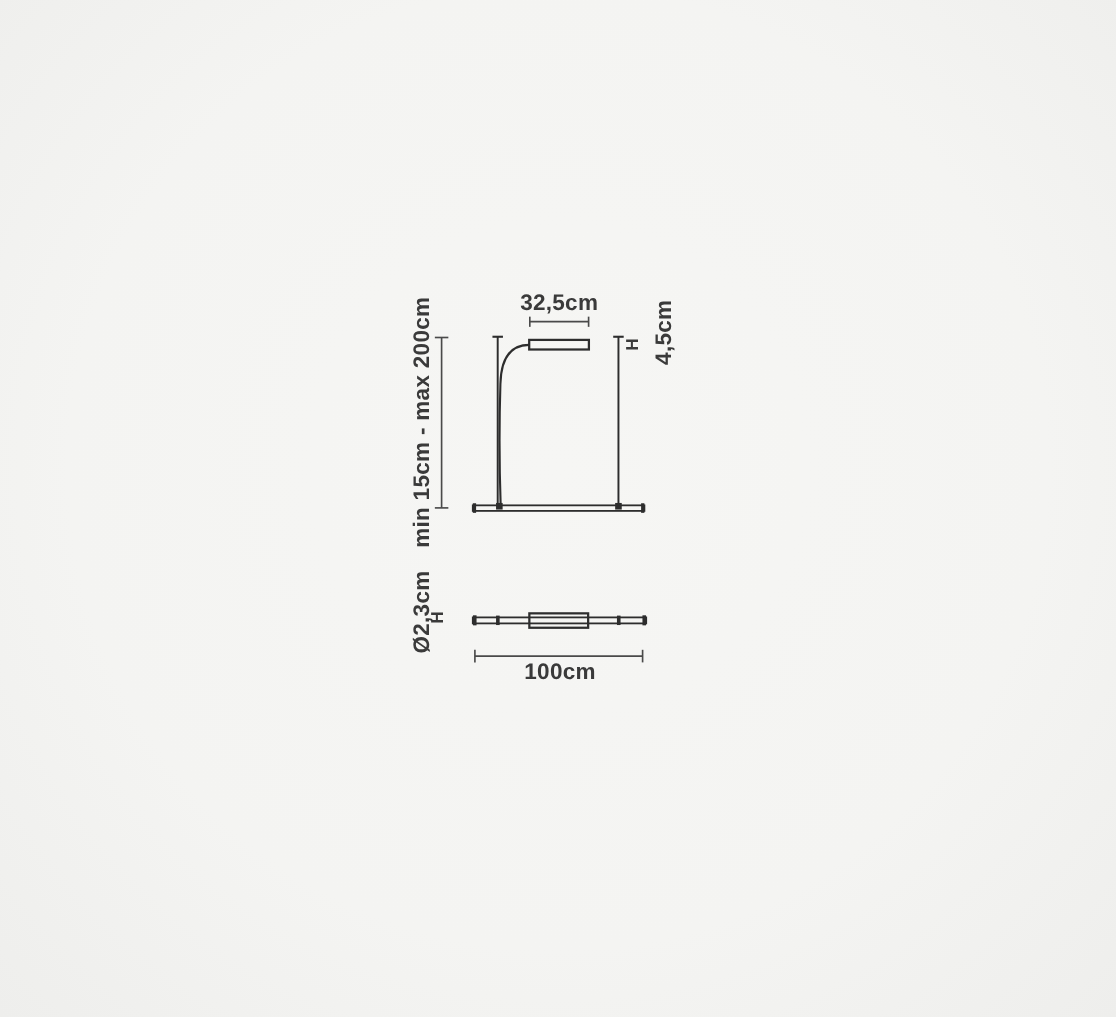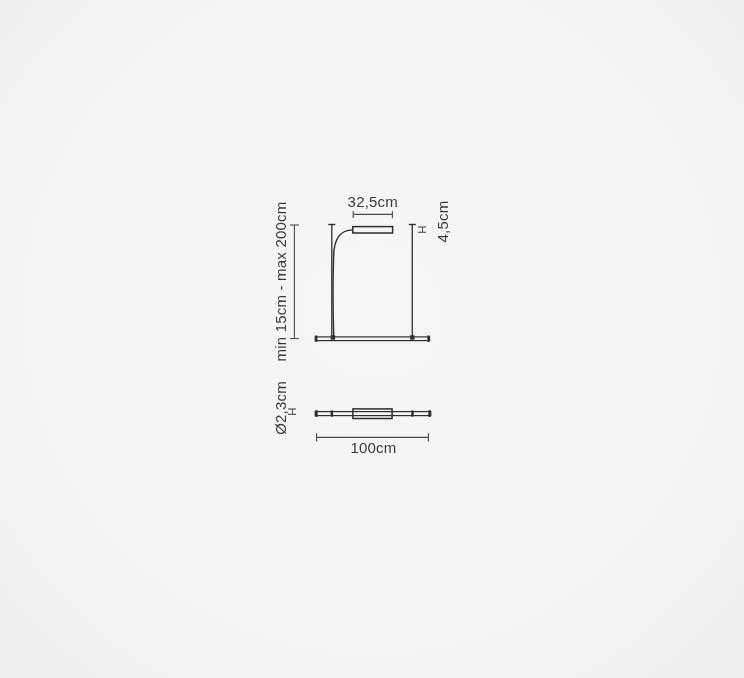--- a/index.html
+++ b/index.html
@@ -10,20 +10,21 @@
   }
   html,body{margin:0;padding:0;}
   body{
     width:744px;height:678px;overflow:hidden;
     background:var(--color-background);
     font-family:"Liberation Sans", sans-serif;
   }
   .stage{
     position:relative;width:744px;height:678px;
     background:radial-gradient(ellipse at 50% 46%, #f6f6f4 0%, #f4f4f2 62%, #eeeeec 100%);
+    font-weight:bold;
   }
   svg{position:absolute;left:0;top:0;}
   .struct{stroke:var(--color-line);fill:none;stroke-linecap:butt;}
   .struct-fill{fill:var(--color-line);stroke:none;}
   .dim{stroke:var(--color-dimension);fill:none;stroke-width:1.1;}
   text{
     fill:var(--color-text);
     font-family:"Liberation Sans", sans-serif;
     font-size:15px;
     letter-spacing:0.2px;

